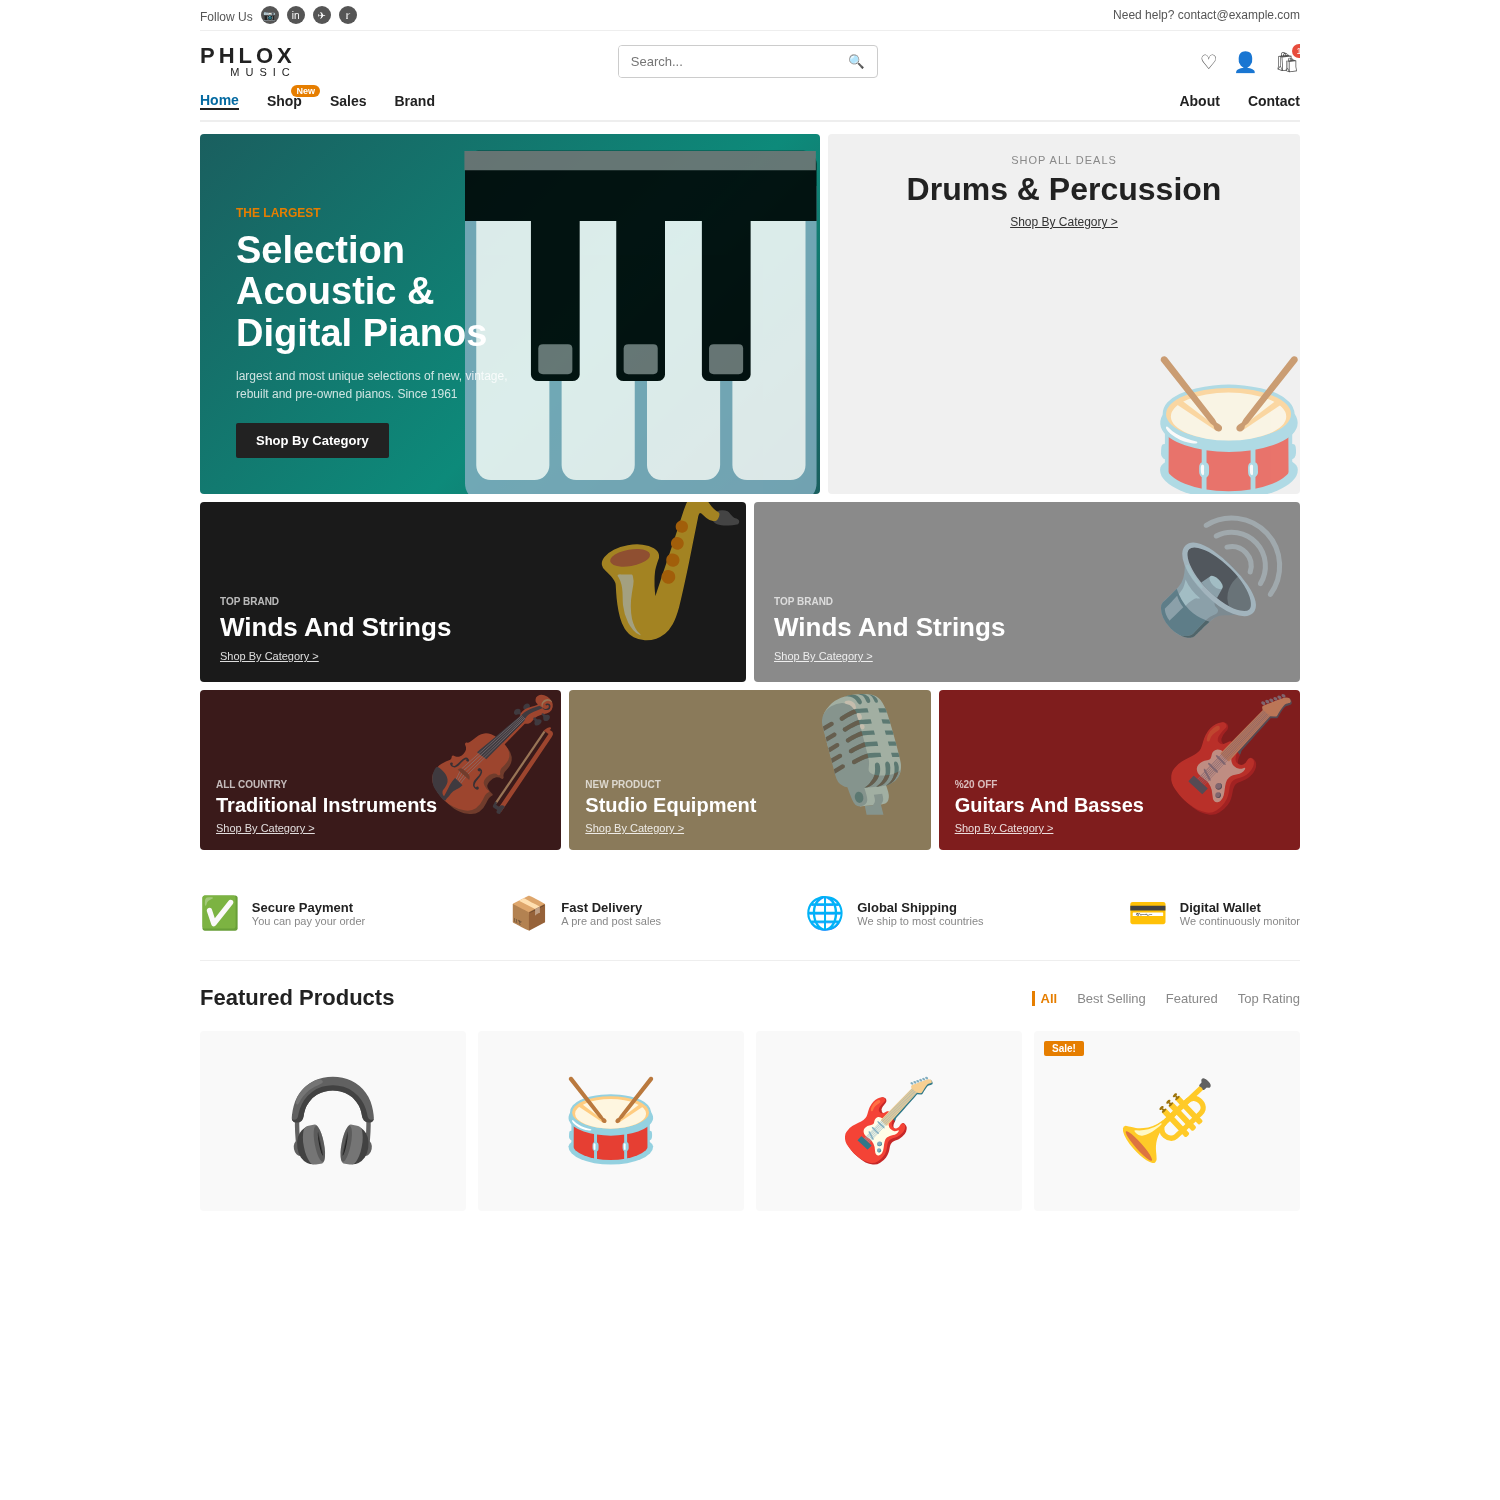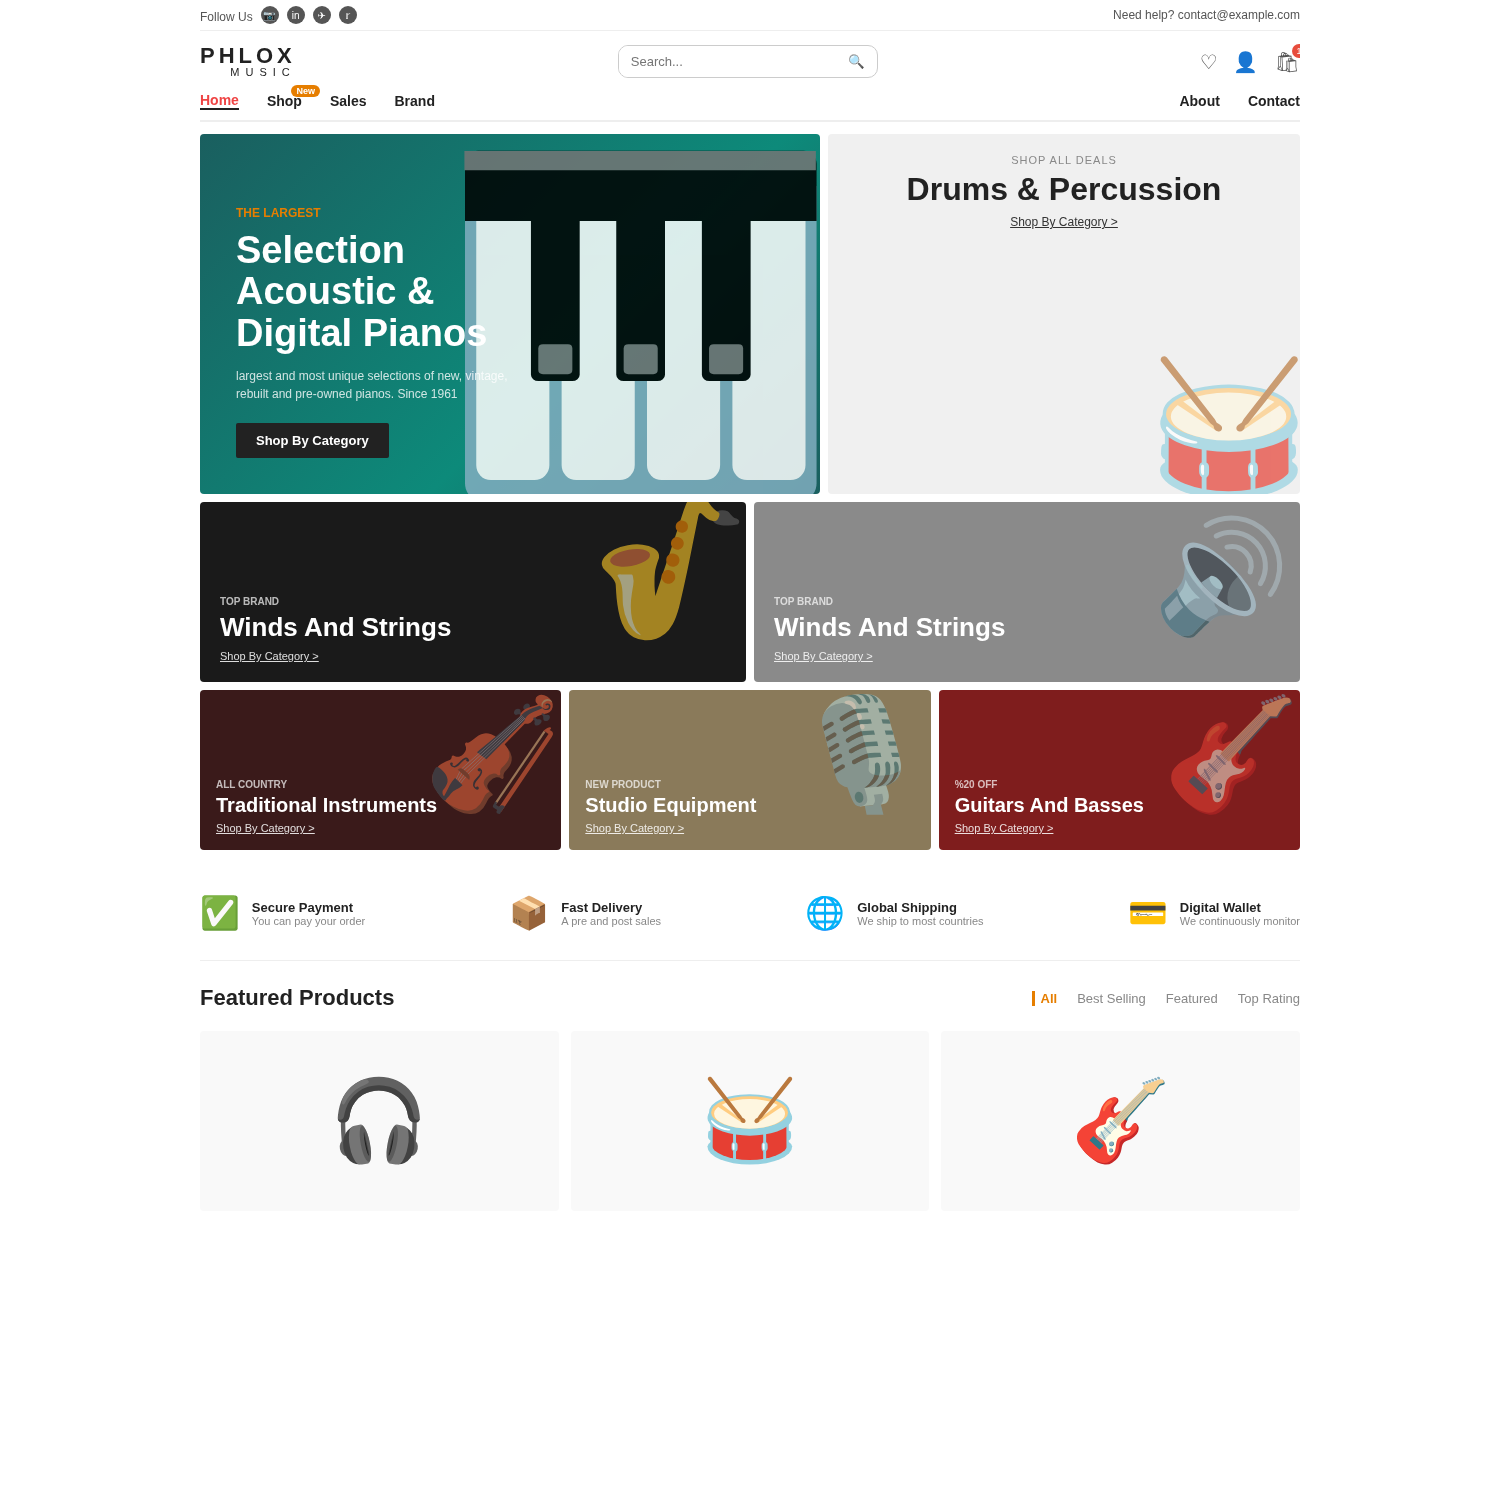--- a/index.html
+++ b/index.html
@@ -9,33 +9,33 @@
     .topbar { display: flex; justify-content: space-between; align-items: center; padding: 6px 0; border-bottom: 1px solid #eee; font-size: 12px; color: #555; }
     .topbar-left { display: flex; align-items: flex-end; gap: 8px; }
     .topbar-right { font-size: 12px; }
     .social-icon { width: 18px; height: 18px; display: inline-flex; align-items: center; justify-content: center; background: #555; border-radius: 50%; color: #fff; font-size: 10px; }
 
     
     .header { display: flex; align-items: center; justify-content: space-between; padding: 14px 0; }
     .logo { display: flex; flex-direction: column; line-height: 1; }
     .logo-top { font-size: 22px; font-weight: 900; letter-spacing: 4px; color: #222; }
     .logo-bottom { font-size: 11px; letter-spacing: 6px; color: #222; text-align: right; }
-    .header-search { display: flex; align-items: flex-end; border: 1px solid #ccc; border-radius: 10px; overflow: hidden; flex: 0 0 260px; }
+    .header-search { display: flex; align-items: flex-end; border: 1px solid #ccc; border-radius: 4px; overflow: hidden; flex: 0 0 260px; }
     .header-search input { border: none; outline: none; padding: 8px 12px; width: 220px; font-size: 13px; color: #999; }
     .header-search button { background: none; border: none; padding: 8px 10px; cursor: pointer; color: #555; }
     .header-icons { display: flex; align-items: center; gap: 16px; }
     .header-icon { font-size: 20px; cursor: pointer; color: #555; position: relative; }
     .cart-badge { position: absolute; top: -6px; right: -6px; background: #e74c3c; color: #fff; font-size: 9px; border-radius: 50%; width: 14px; height: 14px; display: flex; align-items: center; justify-content: center; }
 
     
     .nav { display: flex; justify-content: space-between; align-items: center; border-bottom: 2px solid #eee; padding-bottom: 10px; margin-bottom: 0; }
     .nav-left { display: flex; gap: 28px; align-items: center; }
     .nav-right { display: flex; gap: 28px; }
     .nav-item { font-size: 14px; font-weight: 600; cursor: pointer; color: #222; text-decoration: none; position: relative; }
-    .nav-item.active { color: #ef4444; border-bottom: 2px solid #222; }
+    .nav-item.active { color: #0369a1; border-bottom: 2px solid #222; }
     .nav-badge { position: absolute; top: -8px; right: -18px; background: #e67e00; color: #fff; font-size: 9px; padding: 1px 5px; border-radius: 8px; }
 
     
     .hero-section { display: flex; gap: 8px; margin-top: 12px; }
     .hero-main { flex: 0 0 620px; height: 360px; background: linear-gradient(135deg, #1a5f5f 0%, #0d8a7a 60%, #1a5f5f 100%); border-radius: 4px; position: relative; overflow: hidden; display: flex; align-items: flex-end; padding: 36px; }
     .hero-main-content { color: #fff; z-index: 2; max-width: 300px; }
     .hero-tag { color: #e67e00; font-size: 12px; font-weight: 700; text-transform: uppercase; margin-bottom: 10px; }
     .hero-title { font-size: 38px; font-weight: 900; line-height: 1.1; margin-bottom: 12px; }
     .hero-desc { font-size: 12px; color: rgba(255,255,255,0.8); margin-bottom: 20px; line-height: 1.5; }
     .hero-btn { background: #222; color: #fff; border: none; padding: 10px 20px; font-size: 13px; cursor: pointer; border-radius: 2px; font-weight: 600; }
@@ -240,14 +240,18 @@
   <div class="product-grid">
     <div class="product-card">
       <span class="product-img">🎧</span>
     </div>
     <div class="product-card">
       <span class="product-img">🥁</span>
     </div>
     <div class="product-card">
       <span class="product-img">🎸</span>
     </div>
+    <div class="product-card">
+      <span class="sale-badge">Sale!</span>
+      <span class="product-img">🎺</span>
+    </div>
   </div>
 </div>
 
 </body></html>

